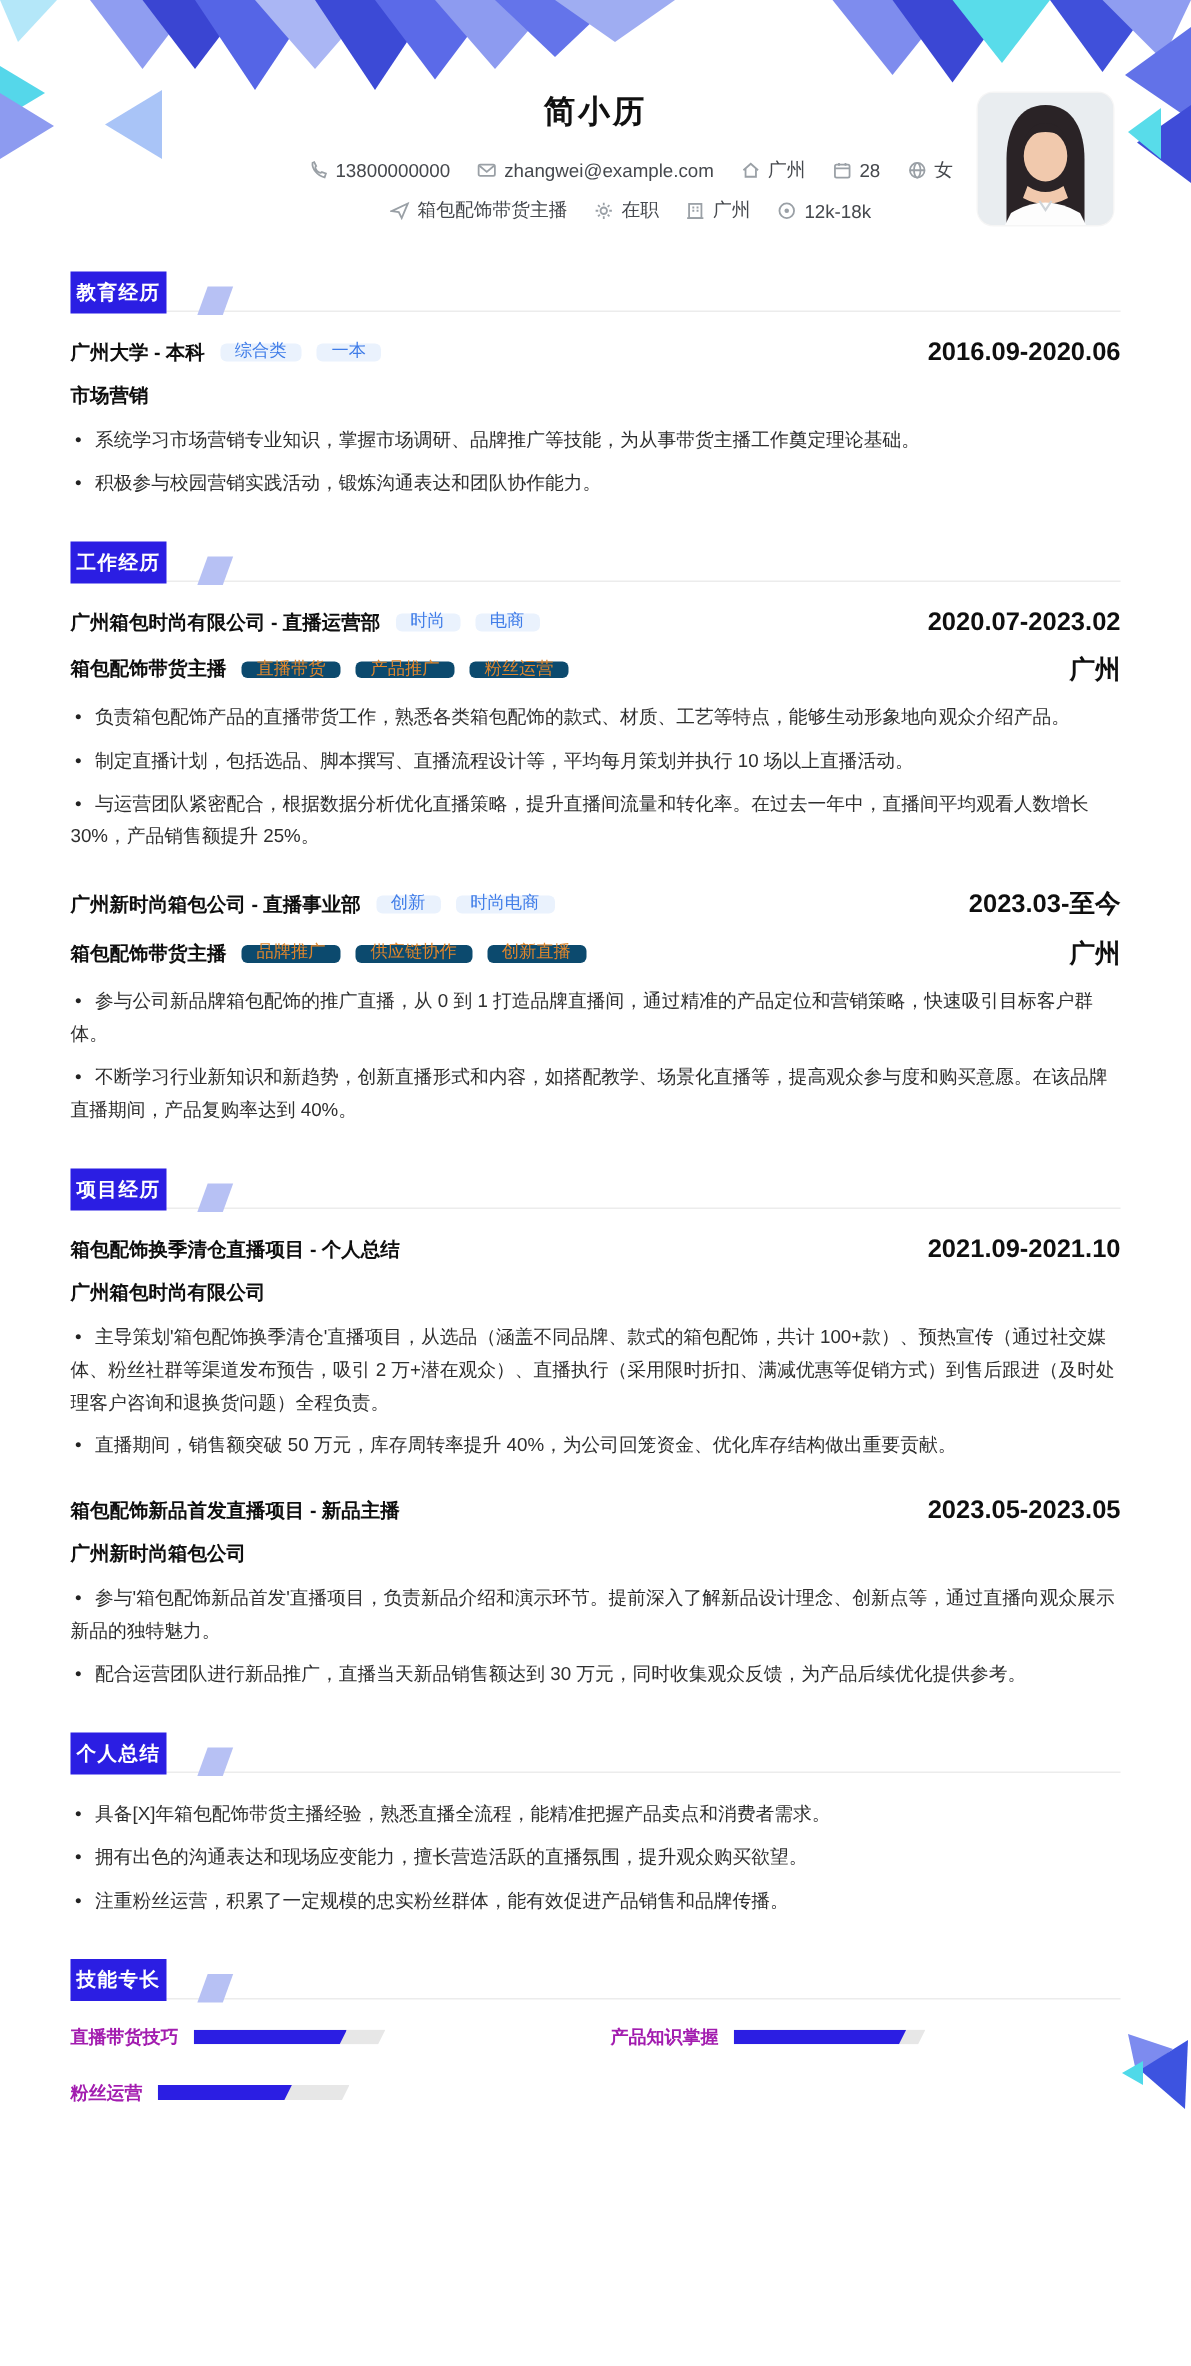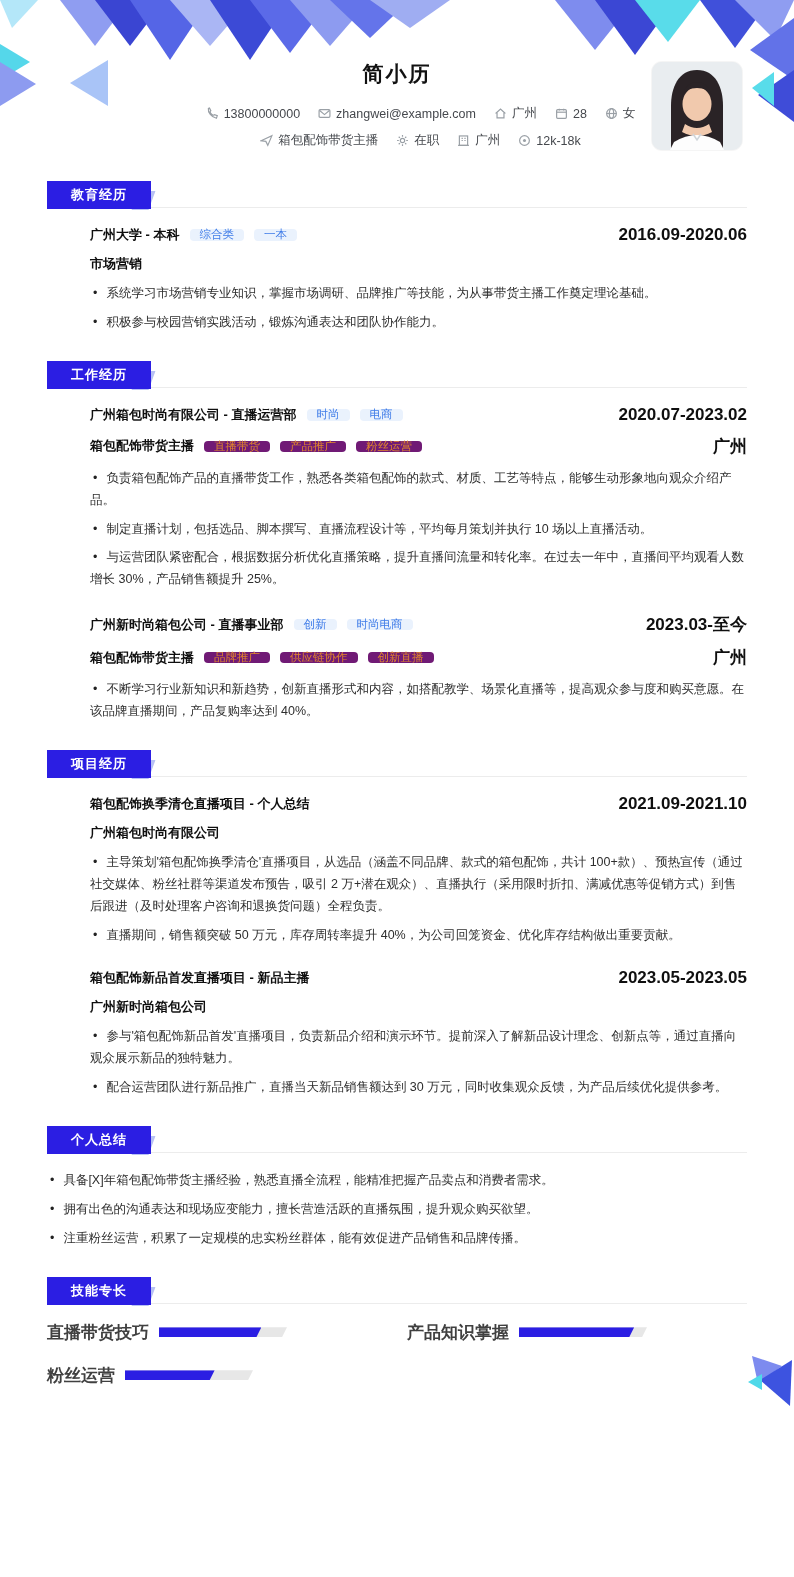--- a/index.html
+++ b/index.html
@@ -17,38 +17,38 @@
   .contact-row{display:flex;justify-content:center;align-items:center;gap:18px;height:27px;font-size:12.5px;color:#45484d;padding-left:47px;}
   .citem{display:inline-flex;align-items:center;gap:5px;white-space:nowrap;}
   .cicon{display:inline-flex;width:13px;height:13px;color:#9aa0a6;}
   .cicon svg{width:13px;height:13px;}
   .photo{position:absolute;top:62px;right:52px;width:90px;height:88px;border-radius:10px;overflow:hidden;background:#e8ebee;box-shadow:0 0 0 1px rgba(0,0,0,.04);}
   
   .content{position:relative;padding:0 47px;}
   .section{margin-top:27px;}
   .sec-head{position:relative;height:30px;margin-bottom:14px;}
   .sec-head::after{content:"";position:absolute;left:0;right:0;bottom:3px;height:1px;background:#ececec;}
-  .sec-badge{position:relative;z-index:2;display:inline-block;background:var(--primary);color:#fff;font-size:13px;font-weight:700;padding:5px 24px;letter-spacing:1px;}
+  .sec-badge{position:relative;z-index:2;display:inline-block;background:var(--primary);color:#fff;font-size:13px;font-weight:700;padding:5px 4px;letter-spacing:1px;}
   .sec-fold{position:absolute;z-index:1;top:10px;width:17px;height:19px;background:#b7c1f4;transform:skewX(-20deg);}
   
-  .entry{margin-bottom:22px;margin-left:43px;}
+  .entry{margin-bottom:22px;}
   .row{display:flex;justify-content:space-between;align-items:center;margin-bottom:10px;}
   .row-left{display:flex;align-items:center;flex-wrap:wrap;gap:10px;}
   .b-title{font-size:13px;font-weight:700;color:#0f0f0f;}
   .date{font-size:17px;font-weight:700;color:#0f0f0f;white-space:nowrap;}
   .chip{display:inline-block;font-size:11.5px;line-height:1;padding:0 10px;border-radius:4px;}
   .chip.blue{background:#eaf2fd;color:#3f7ce8;}
-  .chip.orange{background:#701a75;color:#e0862c;}
+  .chip.orange{background:#0c4a6e;color:#e0862c;}
   ul.blist{list-style:none;}
   ul.blist li{font-size:12.5px;color:#2e2e2e;line-height:1.75;margin:7px 0;}
   ul.blist li .dot{display:inline-block;margin:0 9px 0 3px;color:#222;}
   
   .skills-grid{display:grid;grid-template-columns:1fr 1fr;row-gap:20px;column-gap:20px;margin-top:4px;}
   .skill{display:flex;align-items:center;}
-  .skill-label{font-size:17px;font-weight:700;color:#404040;margin-right:10px;white-space:nowrap;}
+  .skill-label{font-size:12px;font-weight:700;color:#a21caf;margin-right:10px;white-space:nowrap;}
   .bar{position:relative;width:128px;height:10px;background:#e7e7e7;clip-path:polygon(0 0,100% 0,calc(100% - 5px) 100%,0 100%);}
   .bar-fill{position:absolute;left:0;top:0;height:100%;background:var(--primary);clip-path:polygon(0 0,100% 0,calc(100% - 5px) 100%,0 100%);}
   
   .honor-chip{display:inline-flex;align-items:center;gap:9px;border:1px solid #dcdcdc;border-radius:8px;padding:9px 15px;font-size:12.5px;color:#1d1d1d;background:#fff;}
   .honor-arrow{font-size:9px;color:#2a2a2a;line-height:1;}
 </style>
 </head>
 <body>
 
 <div class="page">
@@ -254,20 +254,21 @@
         <div class="row">
           <div class="row-left">
             <span class="b-title">箱包配饰带货主播</span>
             <span class="chip orange">品牌推广</span>
             <span class="chip orange">供应链协作</span>
             <span class="chip orange">创新直播</span>
           </div>
           <span class="date">广州</span>
         </div>
         <ul class="blist">
+          <li><span class="dot">•</span><span>参与公司新品牌箱包配饰的推广直播，从 0 到 1 打造品牌直播间，通过精准的产品定位和营销策略，快速吸引目标客户群体。</span></li>
           <li><span class="dot">•</span><span>不断学习行业新知识和新趋势，创新直播形式和内容，如搭配教学、场景化直播等，提高观众参与度和购买意愿。在该品牌直播期间，产品复购率达到 40%。</span></li>
         </ul>
       </div>
     </div>
 
     <div class="section">
       <div class="sec-head">
         <span class="sec-badge">项目经历</span>
         <span class="sec-fold" style="left:88px;"></span>
       </div>

